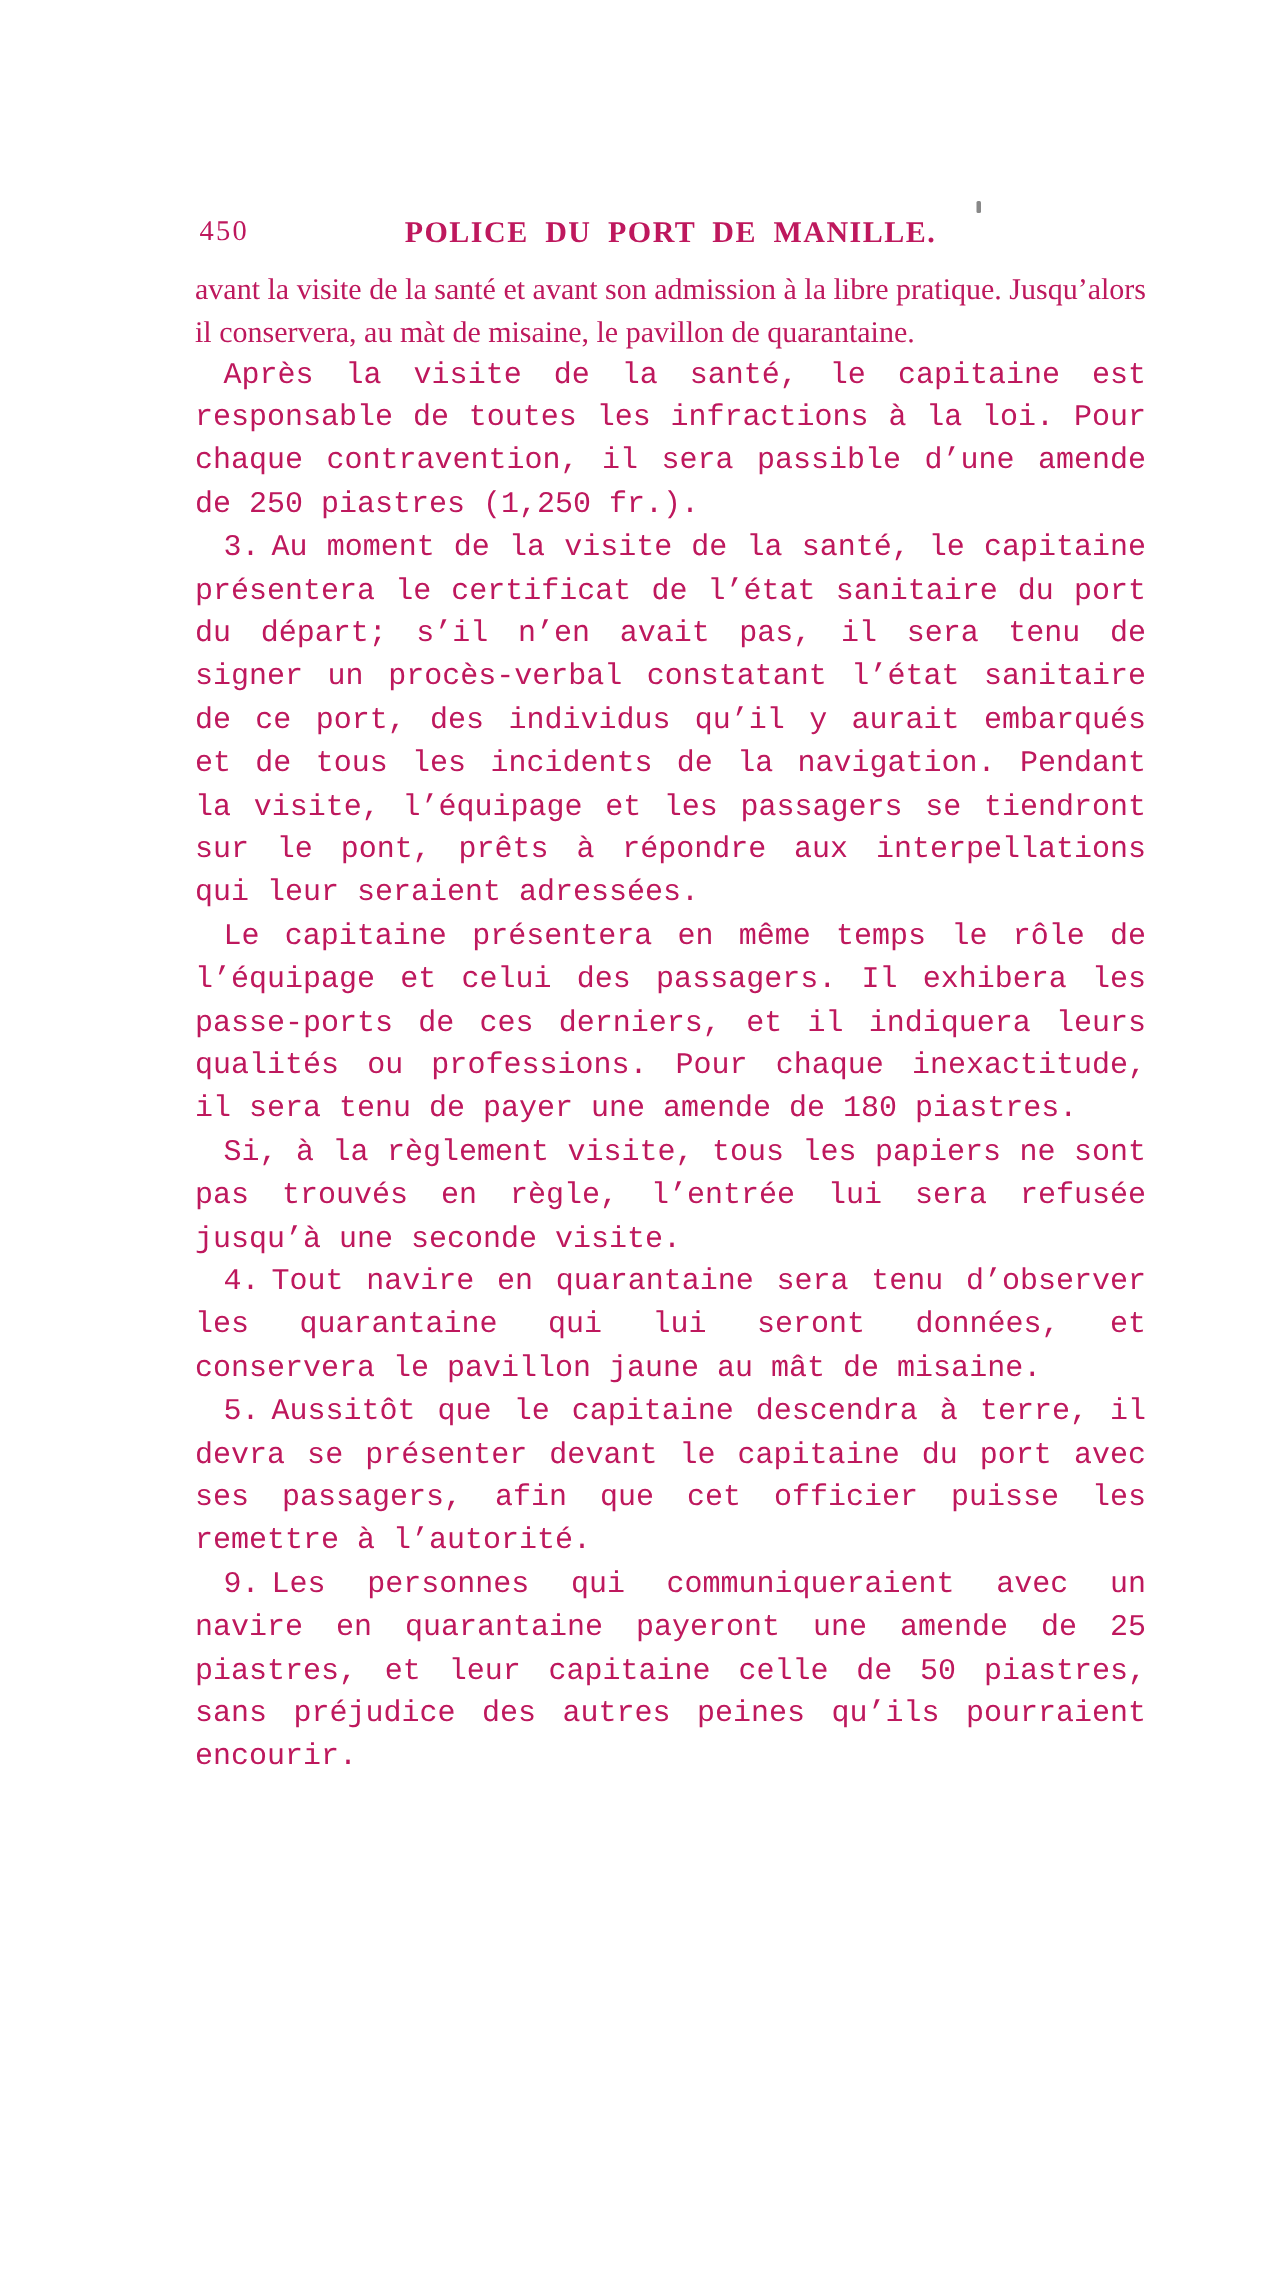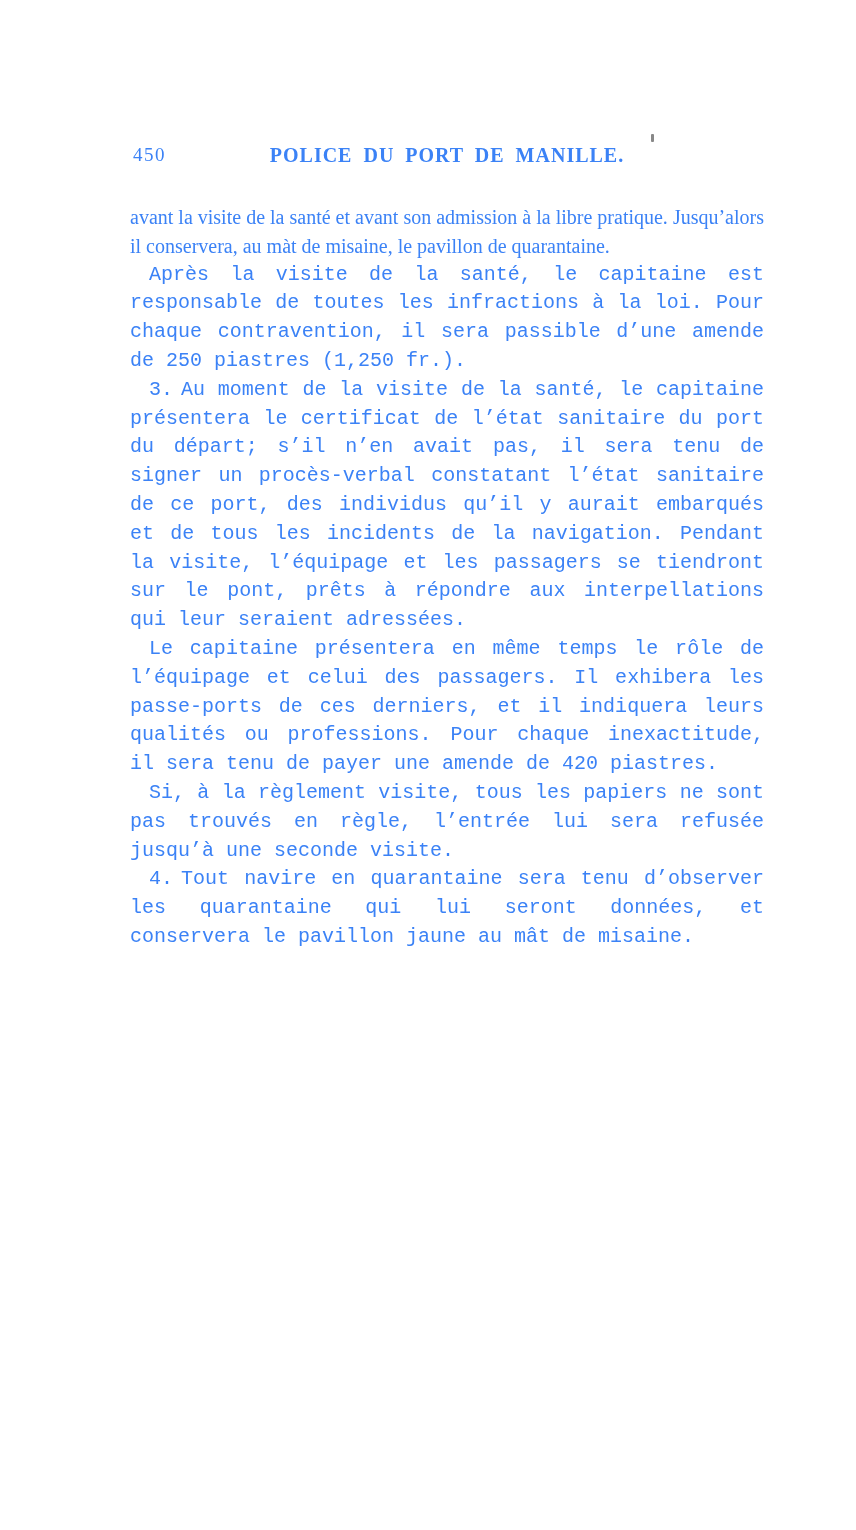--- a/index.html
+++ b/index.html
@@ -7,21 +7,21 @@
     padding: 0;
     background: #ffffff;
   }
   .page {
     position: relative;
     width: 856px;
     height: 1530px;
     background: #ffffff;
     overflow: hidden;
     font-family: "Liberation Serif", "DejaVu Serif", serif;
-    color: #3b82f6;
+    color: #be185d;
   }
   .running-head {
     position: absolute;
     left: 130px;
     top: 142px;
     width: 634px;
     height: 28px;
   }
   .folio {
     position: absolute;
@@ -42,21 +42,20 @@
   }
   .body-text {
     position: absolute;
     left: 130px;
     top: 179px;
     width: 634px;
     font-size: 20px;
     line-height: 28.8px;
     text-align: justify;
     hyphens: none;
-    margin-top: 24px;
   }
   .para {
     margin: 0;
     text-indent: 0;
   }
   .para.indent {
     text-indent: 19px;
     font-family: Liberation Mono, monospace;
   }
   .pnum {
@@ -79,17 +78,19 @@
 <div class="page">
   <span class="speck"></span>
   <header class="running-head">
     <span class="folio">450</span>
     <h1 class="running-title">POLICE DU PORT DE MANILLE.</h1>
   </header>
   <main class="body-text" id="page-body">
       <p class="para"><span>avant la visite de la santé et avant son admission à la libre pratique. Jusqu’alors il conservera, au màt de misaine, le pavillon de quarantaine.</span></p>
       <p class="para indent"><span>Après la visite de la santé, le capitaine est responsable de toutes les infractions à la loi. Pour chaque contravention, il sera passible d’une amende de 250 piastres (1,250 fr.).</span></p>
       <p class="para indent"><span class="pnum">3.</span><span>Au moment de la visite de la santé, le capitaine présentera le certificat de l’état sanitaire du port du départ; s’il n’en avait pas, il sera tenu de signer un procès-verbal constatant l’état sanitaire de ce port, des individus qu’il y aurait embarqués et de tous les incidents de la navigation. Pendant la visite, l’équipage et les passagers se tiendront sur le pont, prêts à répondre aux interpellations qui leur seraient adressées.</span></p>
-      <p class="para indent"><span>Le capitaine présentera en même temps le rôle de l’équipage et celui des passagers. Il exhibera les passe-ports de ces derniers, et il indiquera leurs qualités ou professions. Pour chaque inexactitude, il sera tenu de payer une amende de 420 piastres.</span></p>
+      <p class="para indent"><span>Le capitaine présentera en même temps le rôle de l’équipage et celui des passagers. Il exhibera les passe-ports de ces derniers, et il indiquera leurs qualités ou professions. Pour chaque inexactitude, il sera tenu de payer une amende de 180 piastres.</span></p>
       <p class="para indent"><span>Si, à la règlement visite, tous les papiers ne sont pas trouvés en règle, l’entrée lui sera refusée jusqu’à une seconde visite.</span></p>
       <p class="para indent"><span class="pnum">4.</span><span>Tout navire en quarantaine sera tenu d’observer les quarantaine qui lui seront données, et conservera le pavillon jaune au mât de misaine.</span></p>
+      <p class="para indent"><span class="pnum">5.</span><span>Aussitôt que le capitaine descendra à terre, il devra se présenter devant le capitaine du port avec ses passagers, afin que cet officier puisse les remettre à l’autorité.</span></p>
+      <p class="para indent"><span class="pnum">9.</span><span>Les personnes qui communiqueraient avec un navire en quarantaine payeront une amende de 25 piastres, et leur capitaine celle de 50 piastres, sans préjudice des autres peines qu’ils pourraient encourir.</span></p>
     </main>
 </div>
 
 </body></html>

